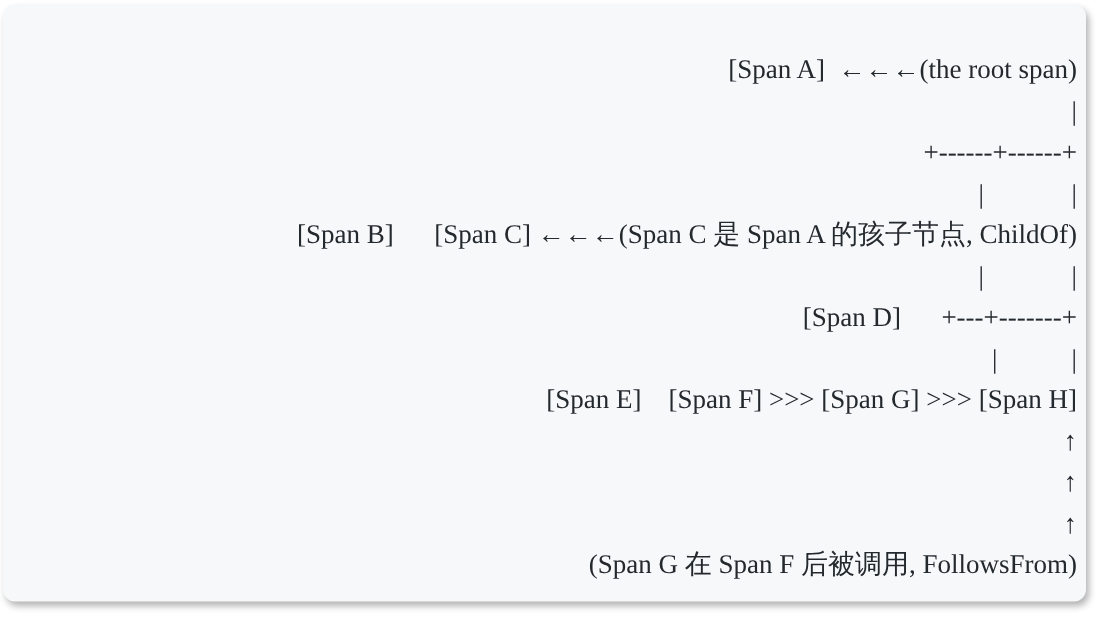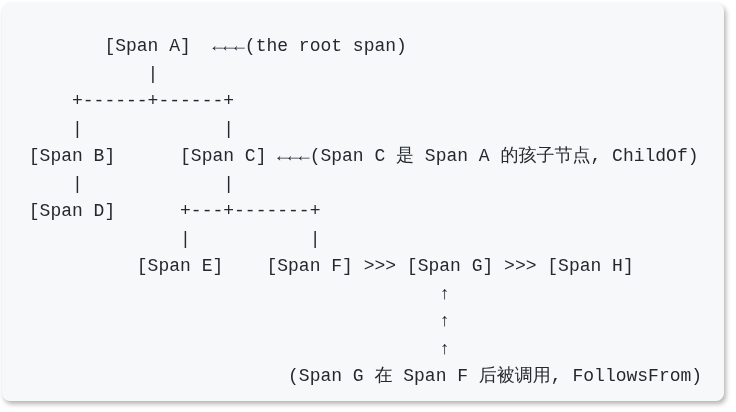--- a/index.html
+++ b/index.html
@@ -19,26 +19,27 @@
     height: 398px;
     background: #f6f8fa;
     border-radius: 8px;
     box-shadow: 2px 3px 5px rgba(0,0,0,0.30);
     box-sizing: border-box;
     overflow: hidden;
   }
   pre.ascii-art {
     margin: 0;
     padding: 30px 6px 10px 16px;
-    font-family: Liberation Mono, monospace;
+    font-family: Liberation Serif, serif;
     font-size: 18px;
     line-height: 27.5px;
     color: #24292e;
     white-space: pre;
     overflow: hidden;
+    text-align: right;
   }
 </style>
 </head>
 <body>
 
 <div class="code-card">
   <pre class="ascii-art">        [Span A]  ←←←(the root span)
             |
      +------+------+
      |             |

